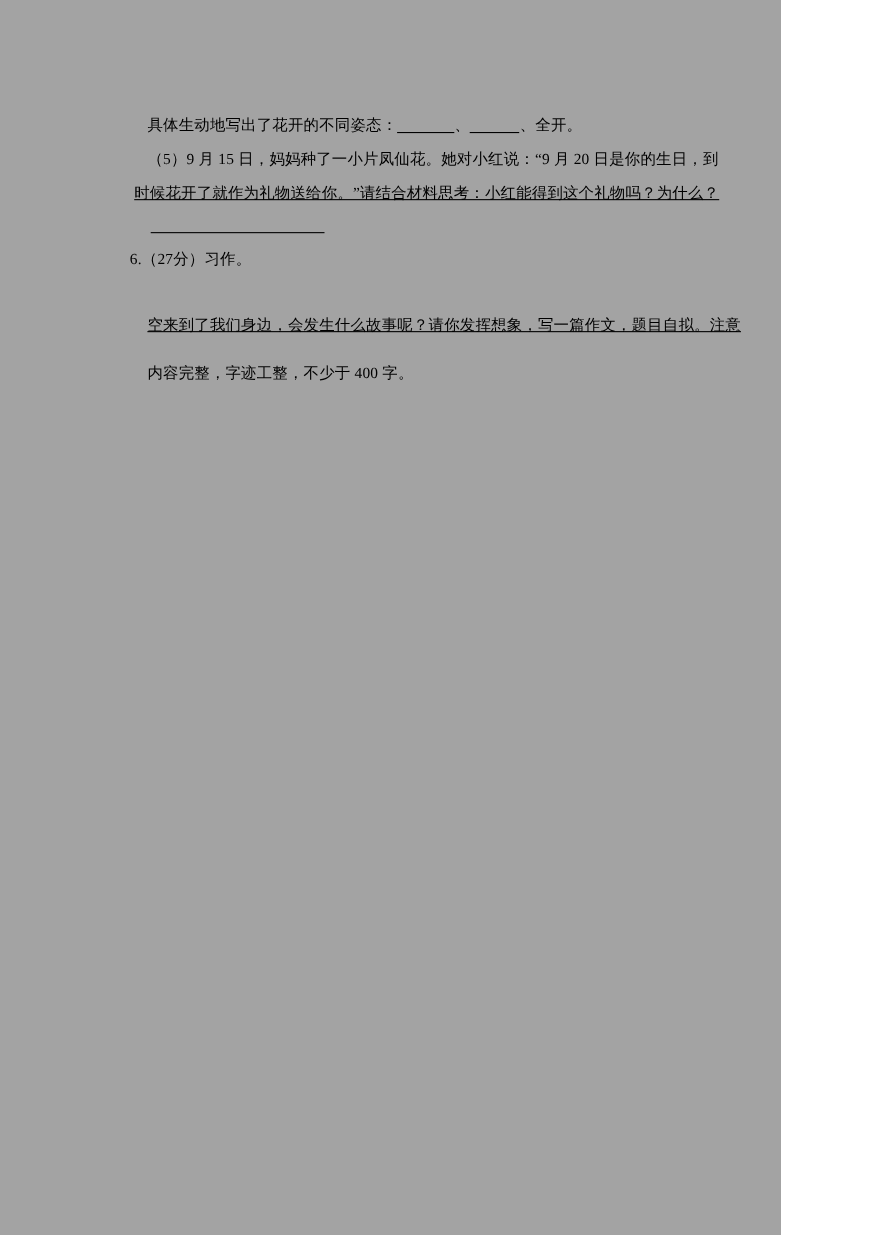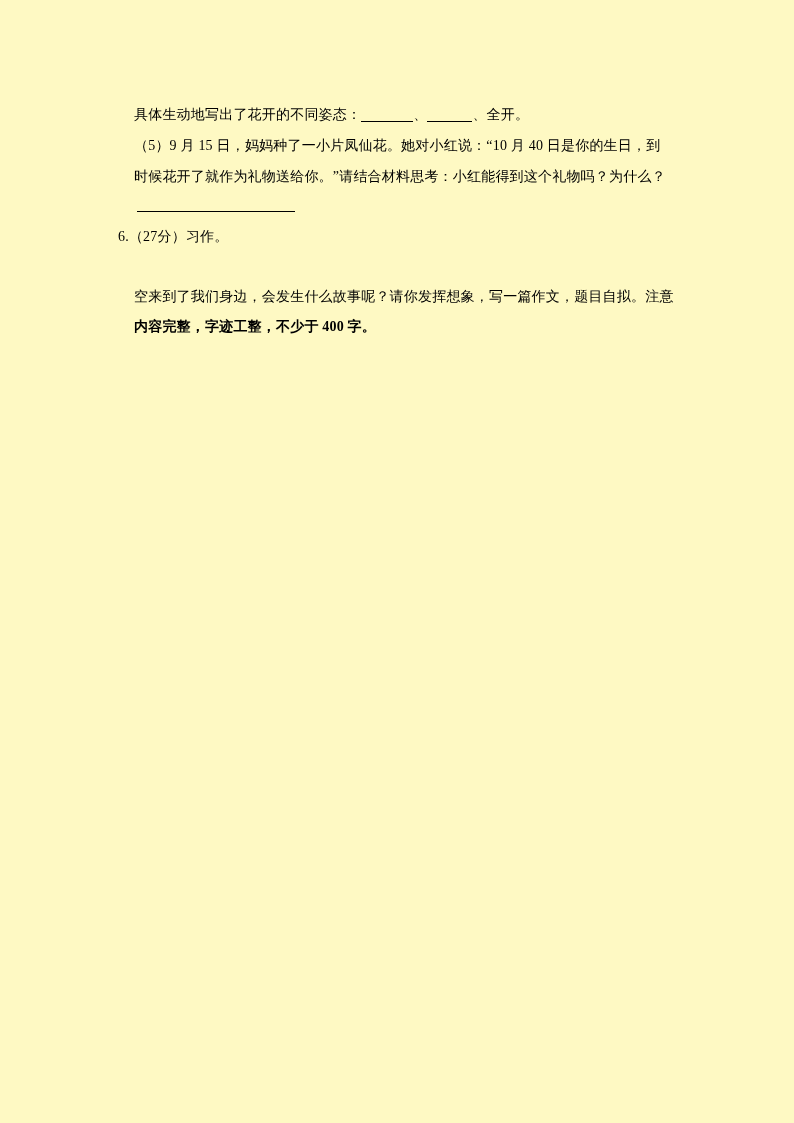--- a/index.html
+++ b/index.html
@@ -4,23 +4,23 @@
 <style>
   * { margin: 0; padding: 0; box-sizing: border-box; }
   html, body {
     width: 794px;
     height: 1123px;
     background: #ffffff;
     font-family: "Liberation Serif", "DejaVu Serif", serif;
   }
   .page {
     position: relative;
-    width: 794px;
+    width: 710px;
     height: 1123px;
-    background: #fef9c3;
+    background: #a3a3a3;
     color: #000000;
     overflow: hidden;
   }
   .line {
     position: absolute;
     font-size: 14px;
     line-height: 17px;
     letter-spacing: 0.2px;
     white-space: nowrap;
     color: #000000;
@@ -37,36 +37,36 @@
     position: absolute;
     left: 137px;
     top: 211px;
     width: 158px;
     border-top: 1.5px solid #000000;
     height: 0;
   }
   
   .l-q10-stem   { left: 134px; top: 106px; }
   .l-q10-p5a    { left: 134px; top: 137px; }
-  .l-q10-p5b    { left: 134px; top: 168px; }
+  .l-q10-p5b    { left: 122px; top: 168px; text-decoration: underline; }
   .l-q11-head   { left: 118px; top: 228px; }
   .l-q11-b1     { left: 162px; top: 258px; }
-  .l-q11-b2     { left: 134px; top: 288px; }
-  .l-q11-b3     { left: 134px; top: 318px; font-weight: bold; }
+  .l-q11-b2     { left: 134px; top: 288px; text-decoration: underline; }
+  .l-q11-b3     { left: 134px; top: 332px; }
 </style>
 </head>
 <body>
 
 <div class="page">
 
   <div class="line l-q10-stem">
     <span>具体生动地写出了花开的不同姿态：</span><span class="blank blank-1"></span><span>、</span><span class="blank blank-2"></span><span>、全开。</span>
   </div>
 
-  <div class="line l-q10-p5a">（5）9 月 15 日，妈妈种了一小片凤仙花。她对小红说：“10 月 40 日是你的生日，到</div>
+  <div class="line l-q10-p5a">（5）9 月 15 日，妈妈种了一小片凤仙花。她对小红说：“9 月 20 日是你的生日，到</div>
 
   <div class="line l-q10-p5b">时候花开了就作为礼物送给你。”请结合材料思考：小红能得到这个礼物吗？为什么？</div>
 
   <div class="answer-rule"></div>
 
   <div class="line l-q11-head">6.（27分）习作。</div>
 
 
   <div class="line l-q11-b2">空来到了我们身边，会发生什么故事呢？请你发挥想象，写一篇作文，题目自拟。注意</div>
 

